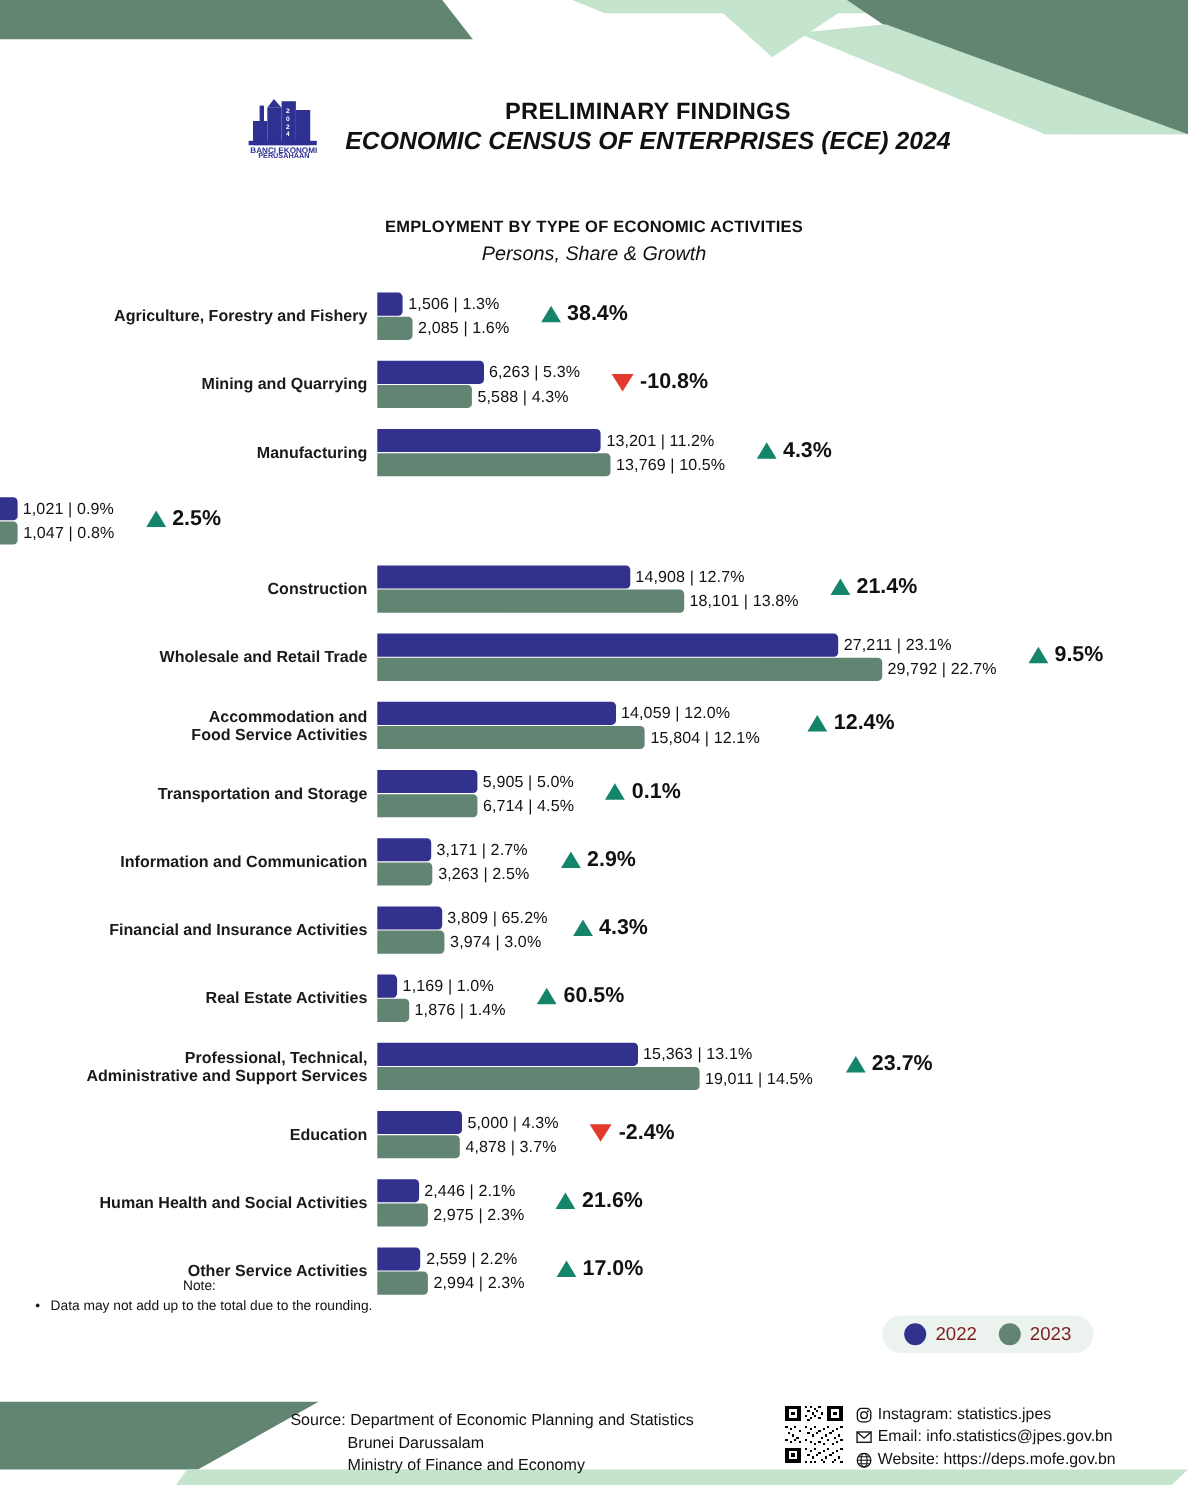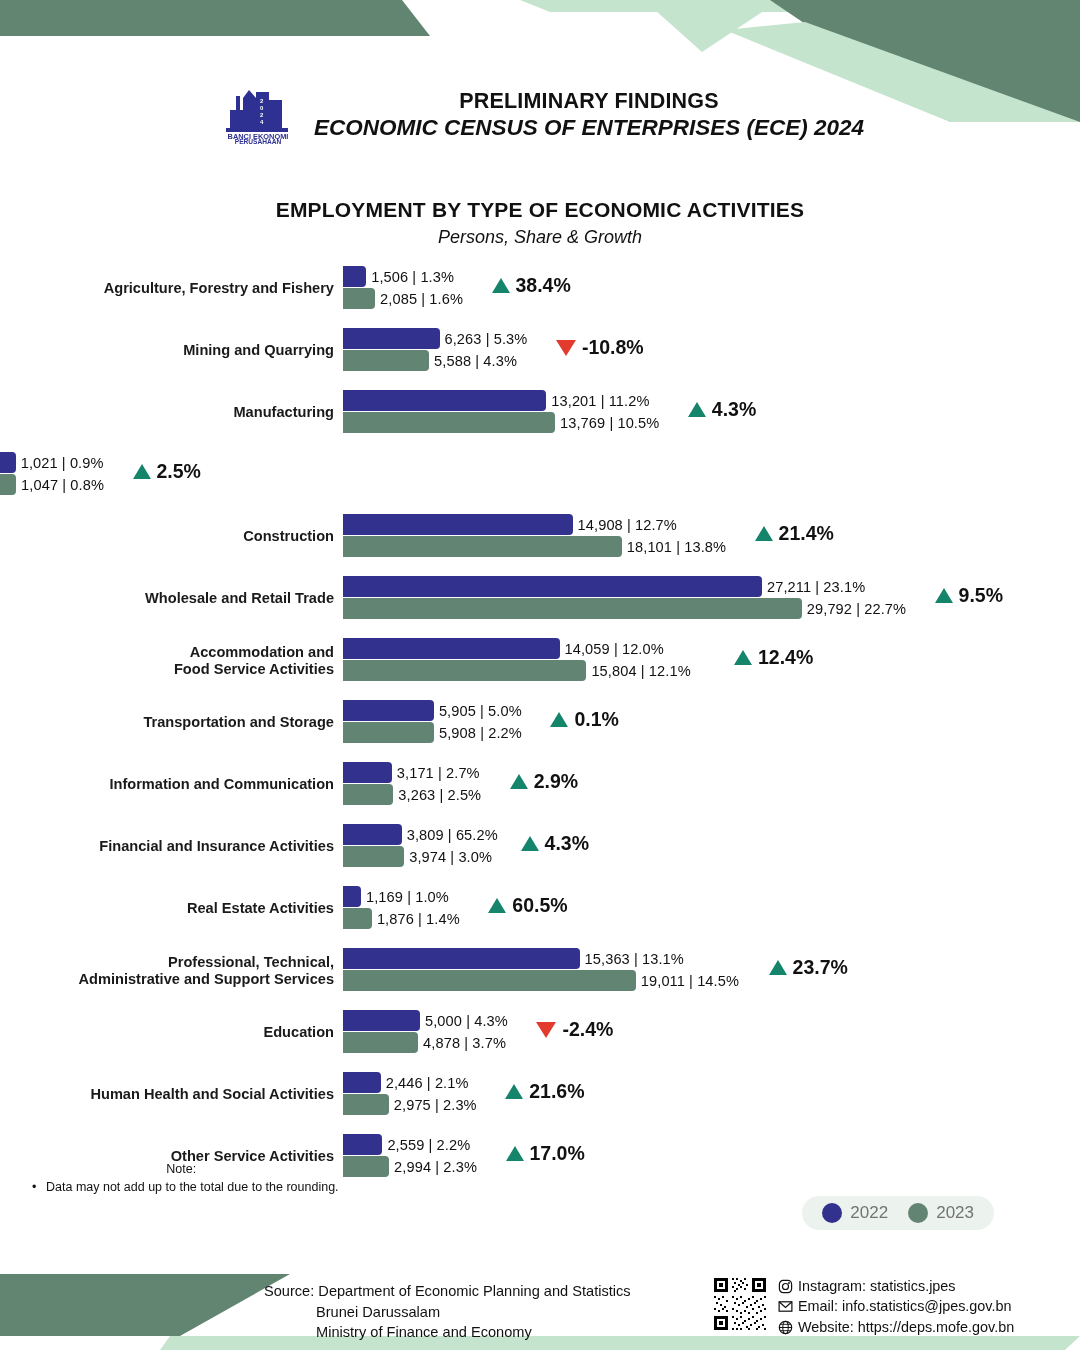--- a/index.html
+++ b/index.html
@@ -29,21 +29,21 @@
     font-size: 21.5px; font-weight: bold; letter-spacing: .2px;
     color: #111; line-height: 1.25; text-align: center;
   }
   #title-sub {
     font-size: 22.5px; font-weight: bold; font-style: italic;
     color: #111; line-height: 1.25; white-space: nowrap;
   }
 
   
   #chart-head { position: absolute; left: 0; top: 198px; width: 1080px; text-align: center; }
-  #chart-title { font-size: 21px; font-weight: bold; letter-spacing: .2px; color: #111; }
+  #chart-title { font-size: 15px; font-weight: bold; letter-spacing: .2px; color: #111; }
   #chart-subtitle { font-size: 18px; font-style: italic; color: #111; margin-top: 5px; }
 
   
   #chart { position: absolute; left: 0; top: 258px; width: 1080px; }
   .row {
     position: relative;
     display: flex; align-items: center;
     height: 62px;
   }
   .row-label {
@@ -88,21 +88,21 @@
 
   
   #legend {
     position: absolute; right: 86px; top: 1196px;
     background: #ECF3EE; border-radius: 22px;
     padding: 7px 20px;
     display: flex; align-items: center; gap: 20px;
   }
   .legend-item { display: flex; align-items: center; gap: 8px; }
   .legend-dot { width: 20px; height: 20px; border-radius: 50%; }
-  .legend-label { font-size: 17px; color: #737373; }
+  .legend-label { font-size: 17px; color: #7f1d1d; }
 
   
   #note { position: absolute; left: 24px; top: 1162px; text-align: center; }
   #note-title { font-size: 12.5px; color: #111; }
   #note-item { font-size: 12.5px; color: #111; margin-top: 4px; padding-left: 22px; position: relative; }
   #note-item::before { content: "\2022"; position: absolute; left: 8px; }
 
   
   #source { position: absolute; left: 264px; top: 1281px; font-size: 14.6px; color: #111; line-height: 1.42; }
   #source .ind { padding-left: 52px; }
@@ -293,21 +293,21 @@
       </div>
       <div class="row">
         <div class="row-label">Transportation and Storage</div>
         <div class="row-bars">
           <div class="barline y22">
             <div class="bar b22" style="width:90.9px"></div>
             <span class="bar-val">5,905 | 5.0%</span>
           </div>
           <div class="barline y23">
             <div class="bar b23" style="width:91.0px"></div>
-            <span class="bar-val">5,908 | 2.2%</span>
+            <span class="bar-val">6,714 | 4.5%</span>
           </div>
           <div class="growth" style="left:207.4px">
             <span class="tri up"></span>
             <span class="growth-val">0.1%</span>
           </div>
         </div>
       </div>
       <div class="row">
         <div class="row-label">Information and Communication</div>
         <div class="row-bars">

